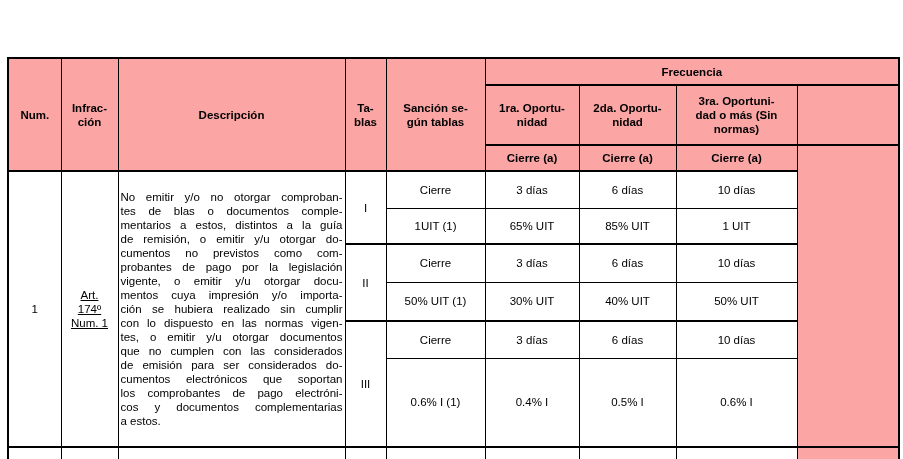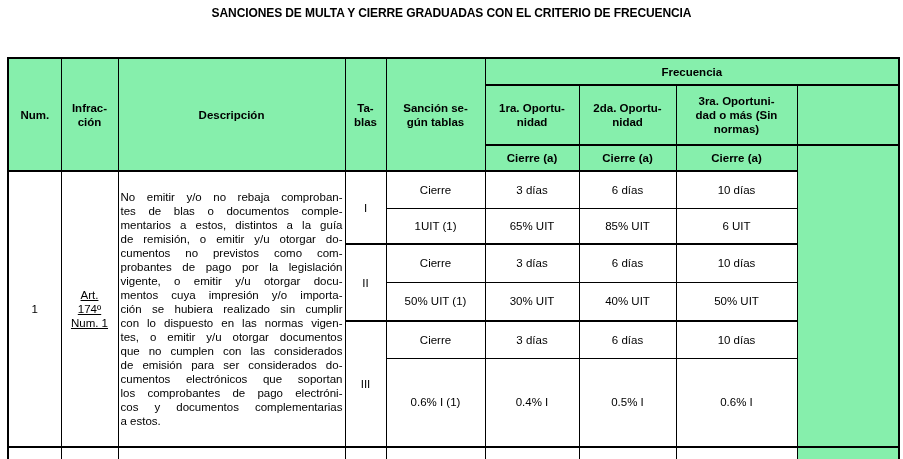--- a/index.html
+++ b/index.html
@@ -16,21 +16,21 @@
     position:absolute; left:7px; top:57px; width:891px;
     border-collapse:collapse; table-layout:fixed;
     border:2px solid #000;
   }
   table.sanctions td {
     border:1px solid #000;
     text-align:center; vertical-align:middle;
     font-size:11.5px; line-height:14px;
     padding:0 2px; overflow:hidden;
   }
-  .grey { background:#86efac; }
+  .grey { background:#fca5a5; }
   .hdr  { font-weight:bold; line-height:13.5px; }
   .hb   { border-bottom-width:2px !important; }
   tr.h1 td { border-bottom-width:2px; }
   tr.h2 td { border-bottom-width:2px; }
   tr.h3 td { border-bottom-width:2px; }
   tr.sec td { border-top-width:2px; }
   tr.partial td { border-top-width:2px; }
 
   td.desc {
     vertical-align:top; text-align:justify;
@@ -51,21 +51,20 @@
   tr.rb5 { height:37px; }
   tr.rb6 { height:89px;margin-left:17px; }
   tr.partial { height:14px; }
 </style>
 </head>
 <body>
 
 <div class="page">
 
   <div class="titles">
-    <div class="title">SANCIONES DE MULTA Y CIERRE GRADUADAS CON EL CRITERIO DE FRECUENCIA</div>
   </div>
 
   <table class="sanctions">
     <colgroup>
       <col style="width:53px">
         <col style="width:57px">
         <col style="width:227px">
       <col style="width:41px">
         <col style="width:99px">
         <col style="width:94px">
@@ -118,21 +117,21 @@
     </tr>
 
     <tr class="rb1">
       <td rowspan="6">1</td>
       <td rowspan="6" class="infr">
             <div class="tline">Art.</div>
             <div class="tline">174º</div>
             <div class="tline">Num. 1</div>
           </td>
       <td rowspan="6" class="desc">
-            <div class="tline">No emitir y/o no rebaja comproban-</div>
+            <div class="tline">No emitir y/o no otorgar comproban-</div>
             <div class="tline">tes de blas o documentos comple-</div>
             <div class="tline">mentarios a estos, distintos a la guía</div>
             <div class="tline">de remisión, o emitir y/u otorgar do-</div>
             <div class="tline">cumentos no previstos como com-</div>
             <div class="tline">probantes de pago por la legislación</div>
             <div class="tline">vigente, o emitir y/u otorgar docu-</div>
             <div class="tline">mentos cuya impresión y/o importa-</div>
             <div class="tline">ción se hubiera realizado sin cumplir</div>
             <div class="tline">con lo dispuesto en las normas vigen-</div>
             <div class="tline">tes, o emitir y/u otorgar documentos</div>
@@ -147,21 +146,21 @@
       <td>Cierre</td>
       <td>3 días</td>
       <td>6 días</td>
       <td>10 días</td>
     </tr>
 
     <tr class="rb2">
       <td>1UIT (1)</td>
       <td>65% UIT</td>
       <td>85% UIT</td>
-      <td>6 UIT</td>
+      <td>1 UIT</td>
     </tr>
 
     <tr class="sec rb3">
       <td rowspan="2">II</td>
       <td>Cierre</td>
       <td>3 días</td>
       <td>6 días</td>
       <td>10 días</td>
     </tr>
 

